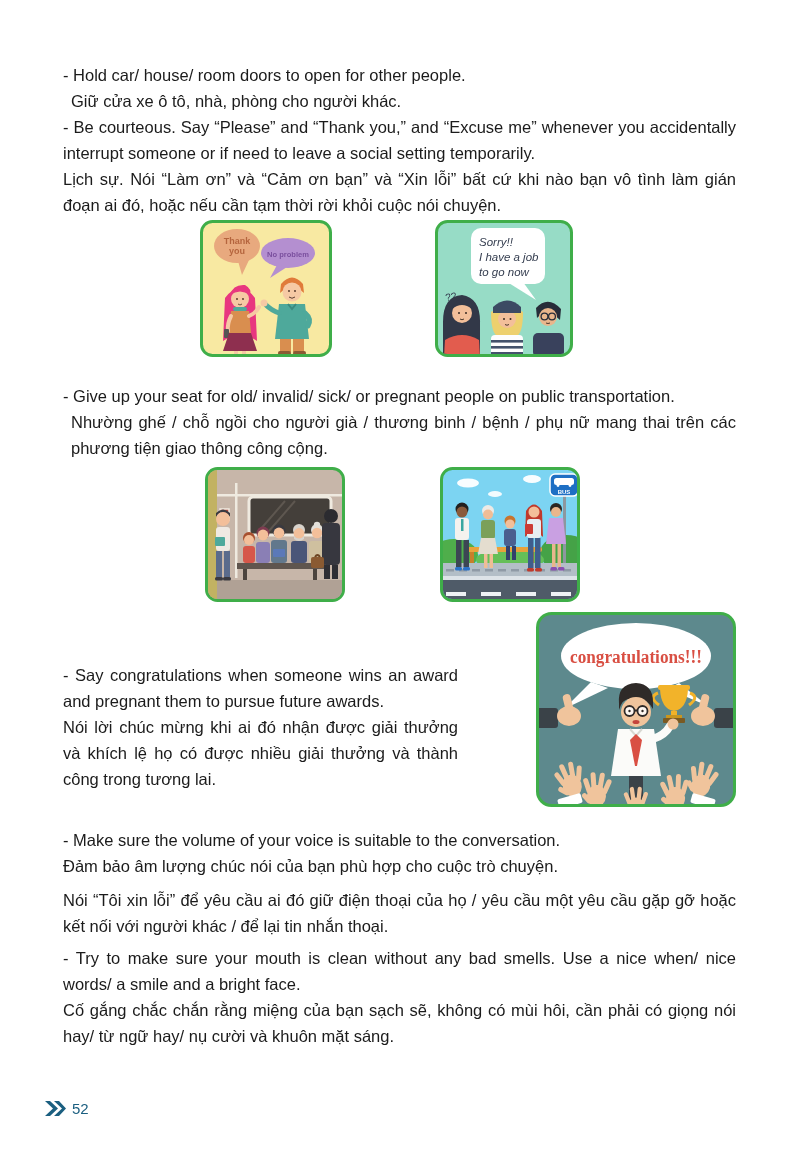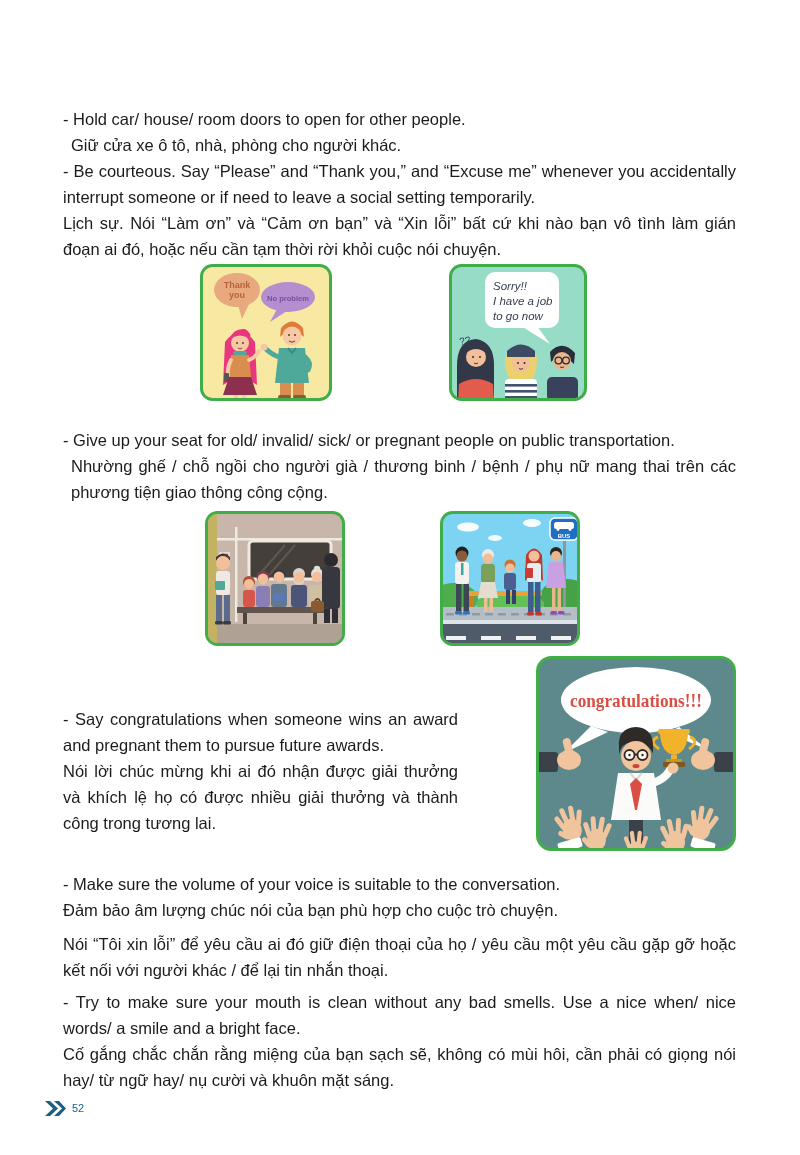--- a/index.html
+++ b/index.html
@@ -1,40 +1,40 @@
 <!DOCTYPE html>
 <html><head>
 <meta charset="utf-8">
 <style>
   html,body{margin:0;padding:0;}
   body{
     width:800px;height:1155px;background:#ffffff;position:relative;overflow:hidden;
     font-family:"Liberation Sans",sans-serif;color:#1b1b1b;
   }
-  .content{position:absolute;left:63px;top:62px;width:673px;font-size:16.5px;line-height:26px;text-align:justify;margin-top:44px;}
+  .content{position:absolute;left:63px;top:62px;width:673px;font-size:16.5px;line-height:26px;text-align:justify;}
   p{margin:0;}
   .vi{}
   .indent{padding-left:8px;}
   .img-row{display:flex;align-items:flex-start;}
-  .row1{margin:2px 0 26px 0;gap:14px;}
+  .row1{margin:2px 0 26px 0;}
   .row2{margin-top:6px;}
   .card{flex:0 0 auto;line-height:0;}
   .card svg{display:block;}
   .c1{margin-left:137px;}
   .c2{margin-left:103px;}
   .c3{margin-left:142px;}
   .c4{margin-left:95px;}
   .congrats-row{display:flex;align-items:flex-start;margin-top:10px;}
   .congrats-text{width:395px;padding-top:50px;}
   .card5{margin-left:auto;}
   .p5{margin-top:20px;}
   .p6{margin-top:8px;}
   .p7{margin-top:6px;}
   .footer{position:absolute;left:44px;top:1100px;display:flex;align-items:center;gap:6px;}
-  .pagenum{color:#1b5f80;font-size:11px;line-height:17px;}
+  .pagenum{color:#1b5f80;font-size:15px;line-height:17px;}
 </style>
 </head>
 <body>
 
 <div class="page">
   <div class="content">
 
     <div class="para">
       <p class="en">- Hold car/ house/ room doors to open for other people.</p>
       <p class="vi indent">Giữ cửa xe ô tô, nhà, phòng cho người khác.</p>

